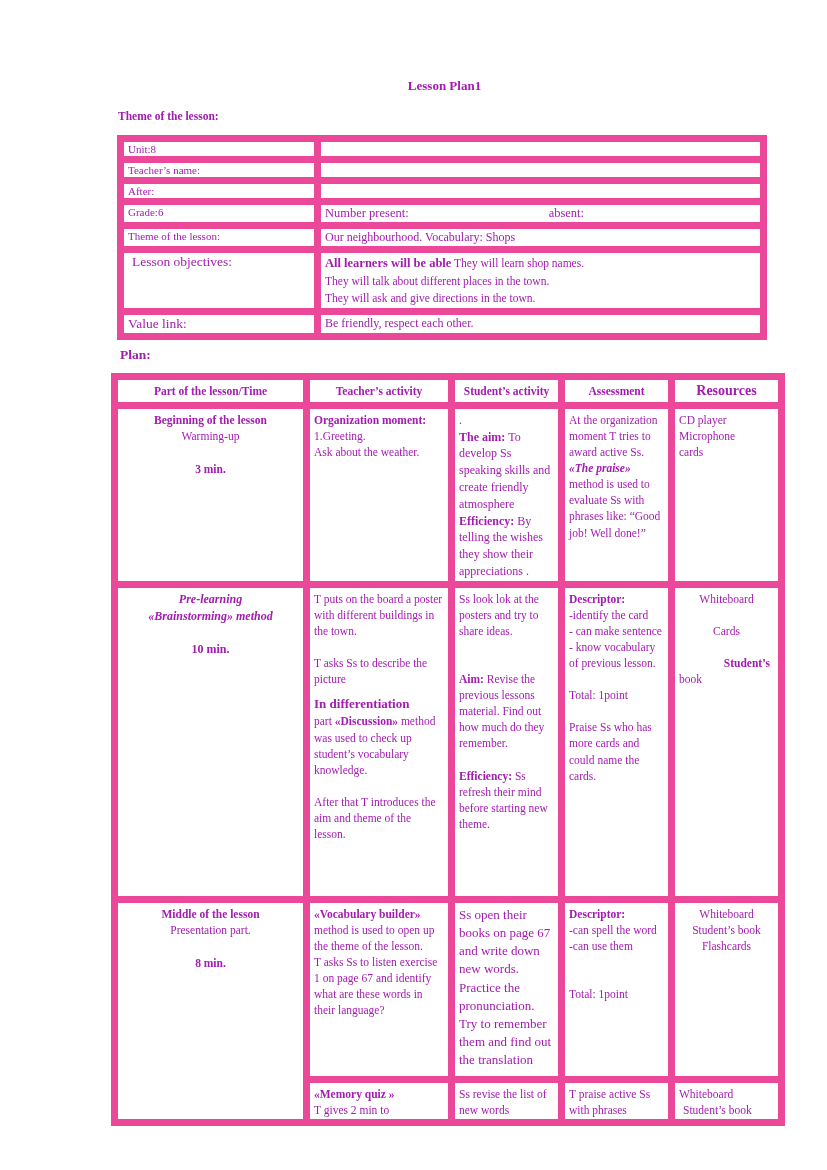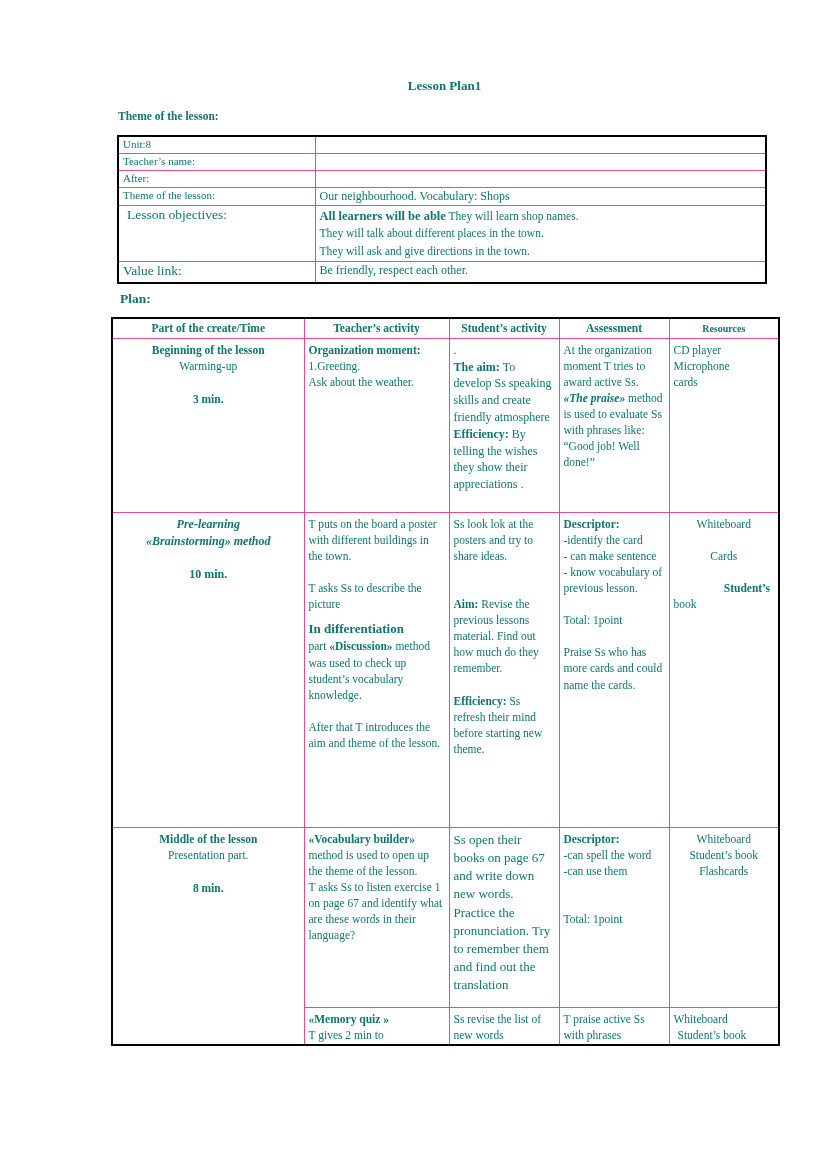--- a/index.html
+++ b/index.html
@@ -1,30 +1,30 @@
 <!DOCTYPE html>
 <html><head>
 <meta charset="utf-8">
 <style>
   * { margin:0; padding:0; box-sizing:border-box; }
   html,body { background:#e8e8e8; }
   .page {
     width:827px; height:1170px; background:#ffffff; margin:0 auto;
     font-family:"Liberation Serif","DejaVu Serif",serif;
-    color:#0f766e; overflow:hidden; position:relative;
+    color:#a21caf; overflow:hidden; position:relative;
   }
   .title {
     padding-top:78px; margin-left:111px; width:667px;
     text-align:center; font-weight:bold; font-size:13px;
   }
   .theme-heading {
     margin:16px 0 0 118px; font-weight:bold; font-size:11.5px;
   }
   table { border-collapse:collapse; table-layout:fixed; }
-  td, th { border:1px solid #ec4899; vertical-align:top; padding:1px 4px; }
+  td, th { border:7px solid #ec4899; vertical-align:top; padding:1px 4px; }
   .info-table {
     margin:13px 0 0 117px; width:650px; border:2px solid #000; font-size:11px;
   }
   .info-table td.lbl { width:197px; }
   .info-table .r1 td, .info-table .r2 td, .info-table .r3 td { height:17px; }
   .info-table .r4 td { height:17px; }
   .info-table .r5 td { height:17px; }
   .fs12  { font-size:12px; }
   .grade-val { font-size:12.5px; }
   .absent { margin-left:140px; }
@@ -38,21 +38,21 @@
   .bi { font-weight:bold; font-style:italic; }
   .plan-heading { margin:7px 0 0 120px; font-weight:bold; font-size:13.5px; }
   .plan-table {
     margin:10px 0 0 111px; width:667px; border:2px solid #000;
     font-size:11.5px; line-height:1.4;
   }
   .plan-table th {
     font-size:11.5px; font-weight:bold; text-align:center;
     vertical-align:middle; height:20px; padding:1px 2px;
   }
-  .plan-table th.res-h { font-size:10px; }
+  .plan-table th.res-h { font-size:14px; }
   .col-part{width:192px;} .col-teach{width:145px;} .col-stud{width:110px;}
   .col-assess{width:110px;} .col-res{width:110px;}
   td.part { text-align:center; padding-top:3px; }
   td.cell { padding-top:3px; }
   .time { margin-top:17px; }
   .mb  { margin-bottom:16px; }
   .mb8 { margin-bottom:8px; }
   .mb32{ margin-bottom:32px; }
   .gap { margin-top:16px; }
   .gap32 { margin-top:32px; }
@@ -82,20 +82,26 @@
       <td></td>
     </tr>
     <tr class="r2">
       <td class="lbl">Teacher’s name:</td>
       <td></td>
     </tr>
     <tr class="r3">
       <td class="lbl">After:</td>
       <td></td>
     </tr>
+    <tr class="r4">
+      <td class="lbl">Grade:6</td>
+      <td class="grade-val">
+        <span>Number present:</span><span class="absent">absent:</span>
+      </td>
+    </tr>
     <tr class="r5">
       <td class="lbl">Theme of the lesson:</td>
       <td class="fs12">Our neighbourhood. Vocabulary: Shops</td>
     </tr>
     <tr>
       <td class="lbl lobj-lbl">Lesson objectives:</td>
       <td class="lobj-val">
         <div><span class="b" style="font-size:12.5px;">All learners will be able</span> <span>They will learn shop names.</span></div>
         <div>They will talk about different places in the town.</div>
         <div>They will ask and give directions in the town.</div>
@@ -113,21 +119,21 @@
   <table class="plan-table">
     <colgroup>
       <col class="col-part">
         <col class="col-teach">
         <col class="col-stud">
         <col class="col-assess">
         <col class="col-res">
     </colgroup>
     <tbody>
         <tr>
-      <th>Part of the create/Time</th>
+      <th>Part of the lesson/Time</th>
       <th>Teacher’s activity</th>
       <th>Student’s activity</th>
       <th>Assessment</th>
       <th class="res-h">Resources</th>
     </tr>
 
     <tr class="r-h1">
       <td class="part">
         <div class="b">Beginning of the lesson</div>
         <div>Warming-up</div>

